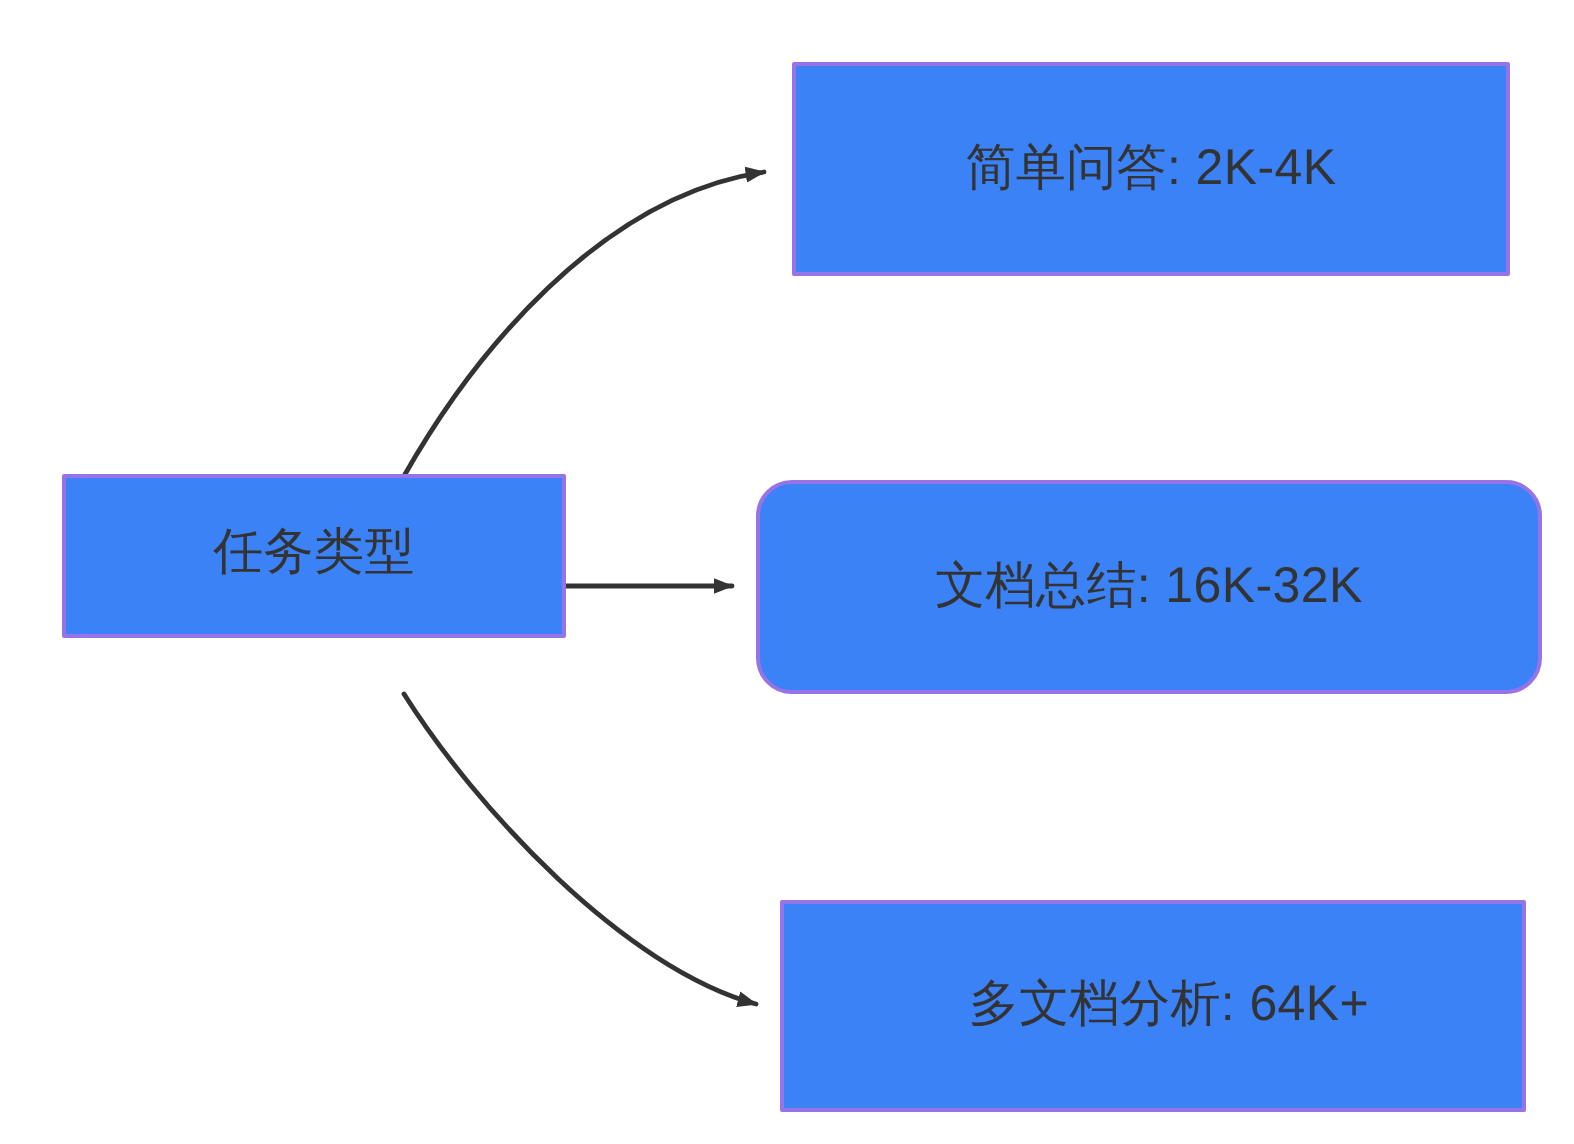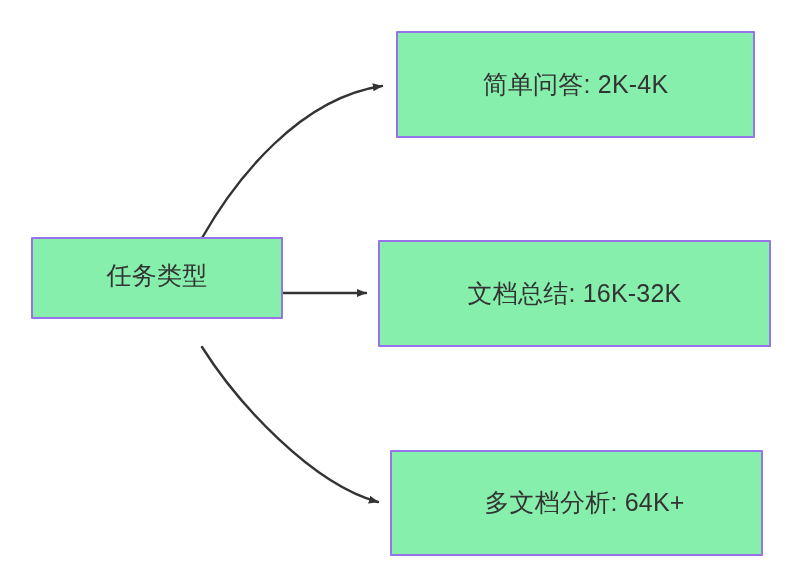--- a/index.html
+++ b/index.html
@@ -24,21 +24,21 @@
     position: absolute;
     left: 0;
     top: 0;
     width: 787px;
     height: 572px;
     pointer-events: none;
   }
   .node {
     position: absolute;
     box-sizing: border-box;
-    background: #86efac;
+    background: #3b82f6;
     border: 2px solid #9673e6;
     border-radius: 1px;
     display: flex;
     align-items: center;
     justify-content: center;
     text-align: center;
   }
   .node-label {
     color: #333333;
     font-size: 25px;
@@ -58,20 +58,21 @@
     left: 396px;
     top: 31px;
     width: 359px;
     height: 107px;
   }
   #node-doc-summary {
     left: 378px;
     top: 240px;
     width: 393px;
     height: 107px;
+    border-radius: 18px;
   }
   #node-multi-doc {
     left: 390px;
     top: 450px;
     width: 373px;
     height: 106px;
     padding-left: 16px;
   }
 </style>
 </head>

